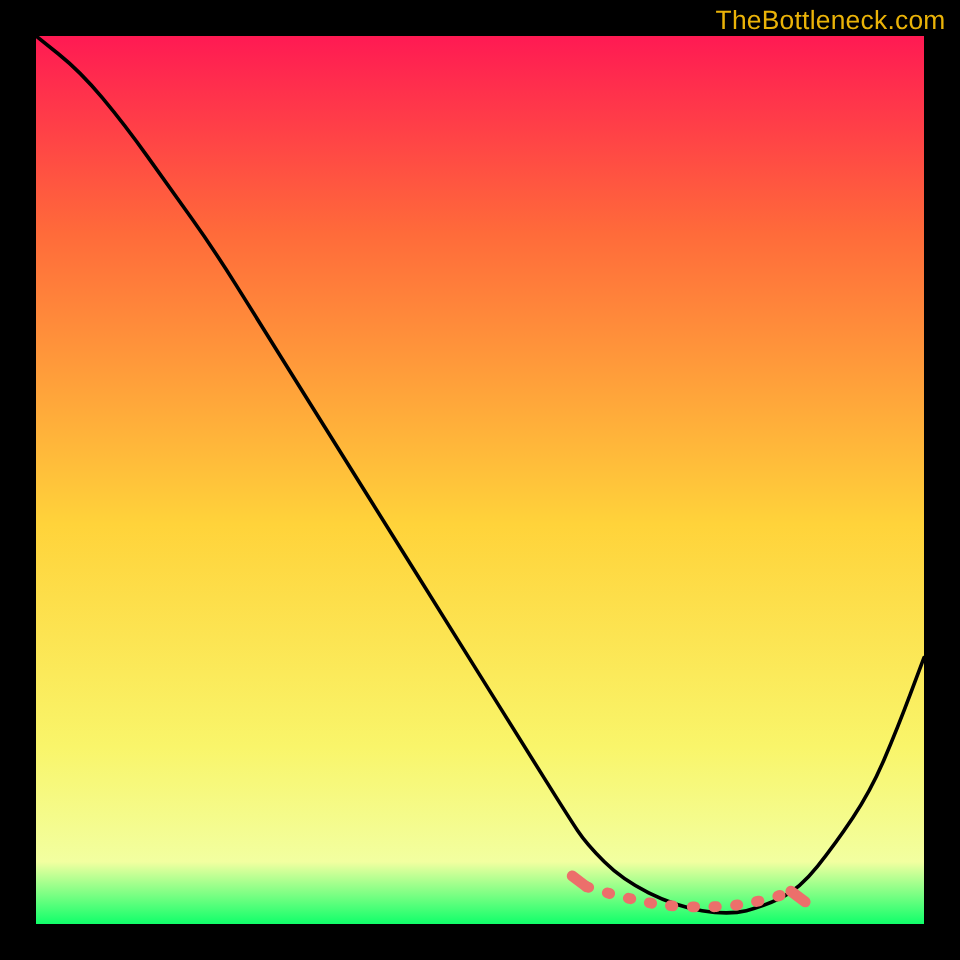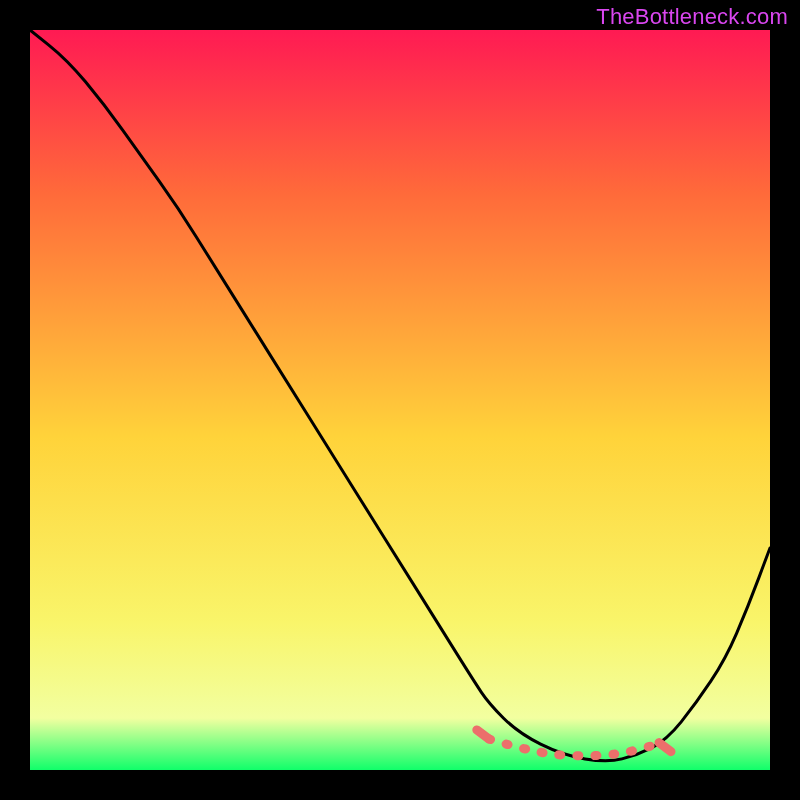--- a/index.html
+++ b/index.html
@@ -16,21 +16,21 @@
     height: 800px;
     background: #000;
   }
   .watermark {
     position: absolute;
     top: 4px;
     right: 12px;
     font-family: Arial, Helvetica, sans-serif;
     font-size: 22px;
     font-weight: 400;
-    color: #d946ef;
+    color: #eab308;
     letter-spacing: 0.2px;
     z-index: 3;
   }
   .plot-area {
     position: absolute;
     left: 30px;
     top: 30px;
     width: 740px;
     height: 740px;
   }

